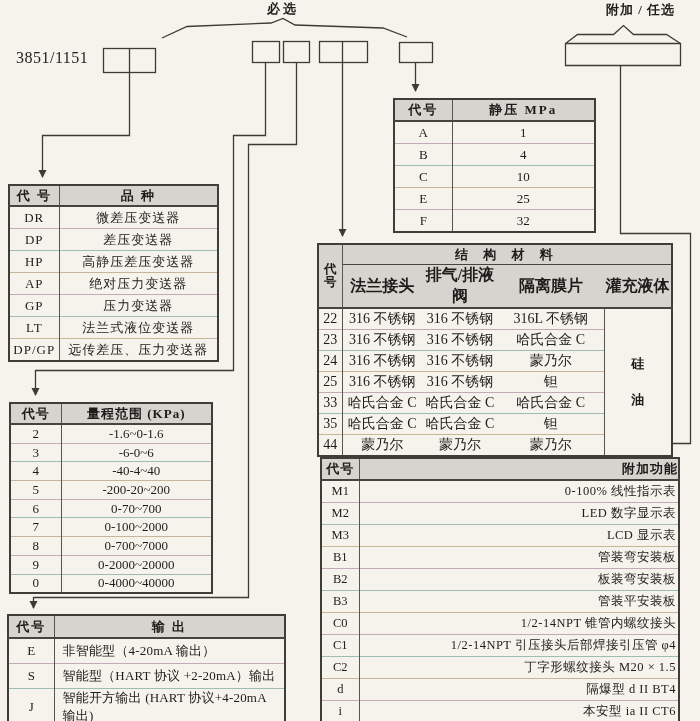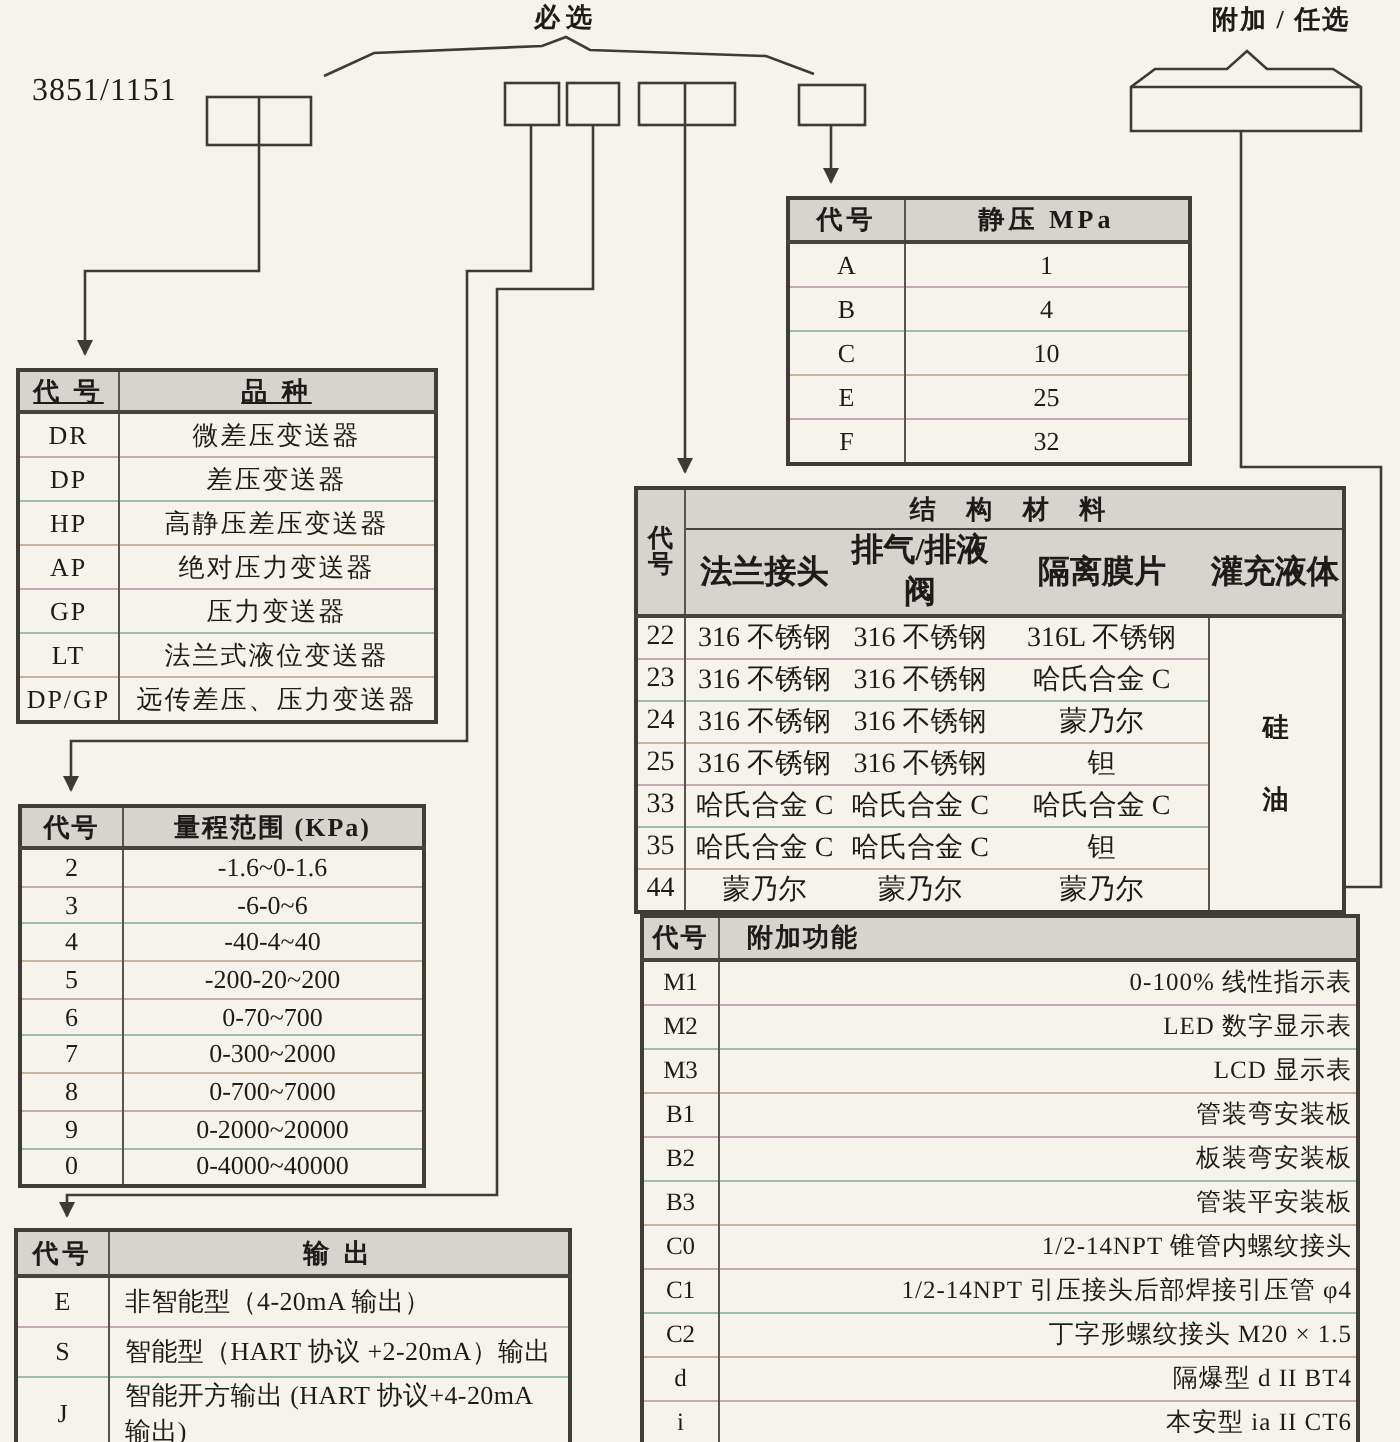--- a/index.html
+++ b/index.html
@@ -1,52 +1,52 @@
 <!DOCTYPE html>
 <html><head>
 <meta charset="utf-8">
 <style>
   html,body{margin:0;padding:0;}
   .page{position:relative;width:700px;height:721px;background:#f6f3ec;overflow:hidden;
         font-family:"Liberation Serif",serif;color:#1d1c1a;}
   .lbl{position:absolute;white-space:nowrap;}
-  .lbl-model{left:16px;top:37px;font-size:16px;letter-spacing:.5px;}
+  .lbl-model{left:16px;top:49px;font-size:16px;letter-spacing:.5px;}
   .lbl-required{left:256px;top:0px;width:54px;text-align:center;font-size:13px;font-weight:bold;letter-spacing:3px;}
   .lbl-optional{left:570px;top:1px;font-size:13px;font-weight:bold;letter-spacing:1px;padding-left:36px;}
   svg.wires{position:absolute;left:0;top:0;}
 
   table.tbl{position:absolute;border-collapse:collapse;table-layout:fixed;
             background:#f6f3ec;border:2px solid #3f3d38;font-family:"Liberation Serif",serif;}
   .tbl th{background:#d6d4cf;font-weight:bold;font-size:13px;border-bottom:2px solid #45443e;
           text-align:center;letter-spacing:2px;padding:0;}
   .tbl td{padding:0 2px;font-size:13px;}
   .tbl td.code{text-align:center;border-right:1px solid #57554e;}
   .tbl th.code-h{border-right:1px solid #57554e;}
   .tbl td.val{text-align:center;}
   .tbl tbody tr td{border-top:1px solid #c9b49a;}
   .tbl tbody tr:nth-child(3n+2) td{border-top-color:#c4a9b6;}
   .tbl tbody tr:nth-child(3n) td{border-top-color:#9fbcb4;}
 
   #t-species{left:8px;top:184px;width:211px;}
   #t-species td{height:21px;letter-spacing:1px;margin-top:48px;}
-  #t-species th{height:19px;text-decoration:underline;}
+  #t-species th{height:19px;}
   #t-static{left:393px;top:98px;width:203px;}
   #t-static td{height:21px;}
   #t-static th{height:20px;}
   #t-range{left:9px;top:402px;width:204px;}
   #t-range td{height:17.7px;font-size:13px;}
   #t-range th{height:19px;letter-spacing:1px;}
   #t-output{left:7px;top:614px;width:279px;}
   #t-output td{height:24px;}
   #t-output th{height:21px;}
   #t-output td.val{text-align:left;padding-left:8px;letter-spacing:.2px;}
   #t-functions{left:320px;top:457px;width:360px;}
   #t-functions td{height:21px;font-size:12.5px;}
   #t-functions th{height:20px;letter-spacing:1px;}
-  #t-functions th.fn-h{text-align:left;padding-left:14px;}
+  #t-functions th.fn-h{text-align:right;padding-left:14px;}
   #t-functions td.val{text-align:right;padding-left:14px;letter-spacing:.5px;}
 
   #t-structure{left:317px;top:243px;width:354px;}
   #t-structure th{letter-spacing:1px;}
   #t-structure th.grp{height:19px;letter-spacing:6px;border-bottom:1px solid #45443e;}
   #t-structure th.sub{height:22px;font-size:16px;letter-spacing:0;}
   #t-structure th.code-h{font-size:12.5px;line-height:13px;letter-spacing:0;}
   #t-structure td{height:20px;font-size:14px;}
   #t-structure td.fill{text-align:center;border-left:1px solid #57554e;font-size:13px;font-weight:bold;}
   #t-structure td.fill span{display:block;line-height:16px;}
@@ -263,21 +263,21 @@
         <tr>
           <td class="code">5</td>
           <td class="val">-200-20~200</td>
         </tr>
         <tr>
           <td class="code">6</td>
           <td class="val">0-70~700</td>
         </tr>
         <tr>
           <td class="code">7</td>
-          <td class="val">0-300~2000</td>
+          <td class="val">0-100~2000</td>
         </tr>
         <tr>
           <td class="code">8</td>
           <td class="val">0-700~7000</td>
         </tr>
         <tr>
           <td class="code">9</td>
           <td class="val">0-2000~20000</td>
         </tr>
         <tr>

